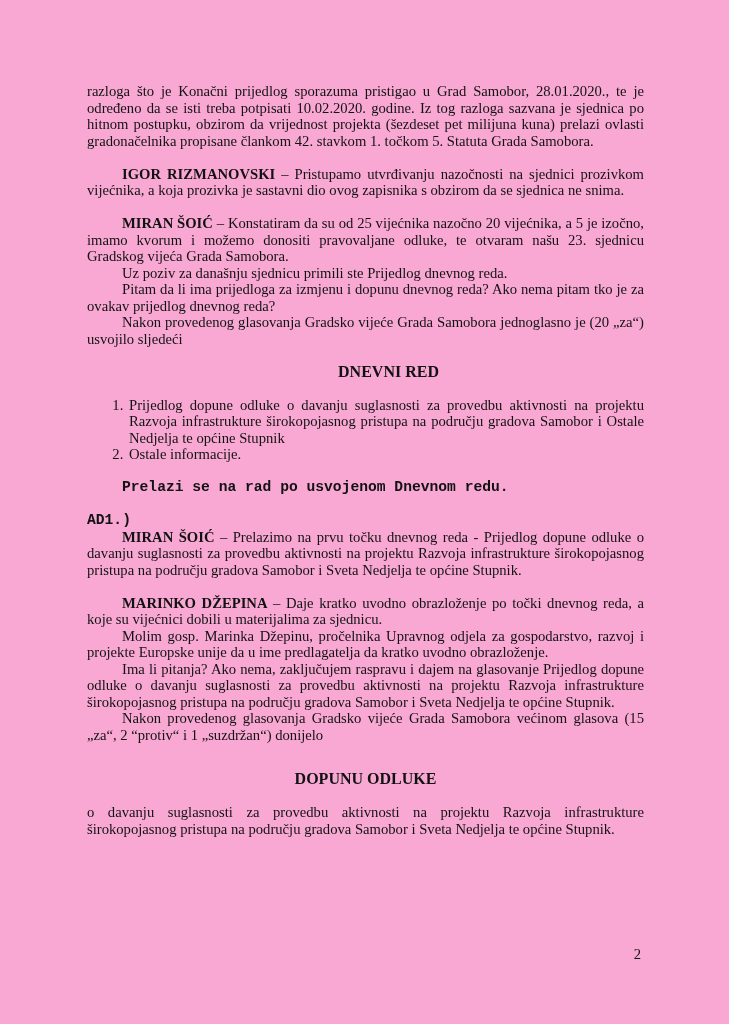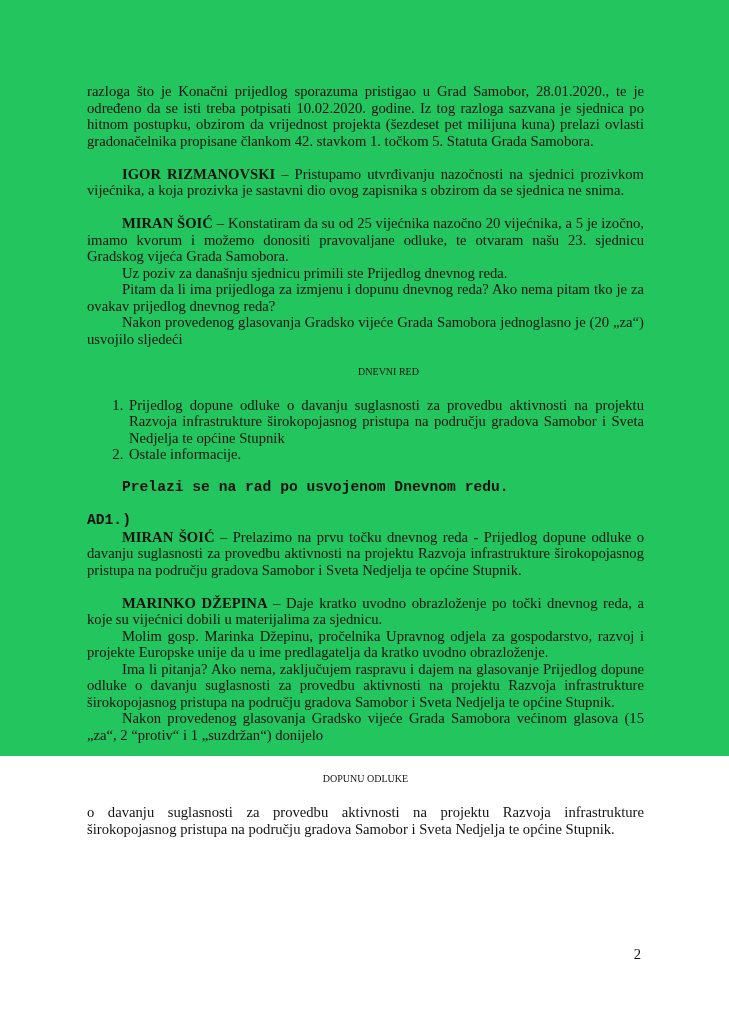--- a/index.html
+++ b/index.html
@@ -5,34 +5,34 @@
   * { margin: 0; padding: 0; box-sizing: border-box; }
   html, body { background: #ffffff; }
   body {
     width: 729px; height: 1024px;
     font-family: "Liberation Serif", "DejaVu Serif", serif;
     color: #121212;
     overflow: hidden;
   }
   .page {
     position: relative;
-    width: 729px; height: 756px;
-    background: #22c55e;
+    width: 729px; height: 1024px;
+    background: #f9a8d4;
     padding: 83px 85px 0 87px;
     font-size: 14.65px;
     line-height: 16.5px;
   }
   p { text-align: justify; }
   .ind { text-indent: 35px; }
   .gap { margin-top: 16.5px; }
   .bold { font-weight: bold; font-family: Liberation Mono, monospace; }
   .speaker { font-weight: bold; }
   h2 {
-    font-size: 10px; line-height: 16.5px;
-    font-weight: normal; text-align: center;
+    font-size: 16px; line-height: 16.5px;
+    font-weight: bold; text-align: center;
     margin-top: 16.5px;
   }
   .h-dnevni { padding-left: 46px; }
   .h-dopunu { margin-top: 28px; }
   ol.agenda {
     margin-top: 16.5px;
     padding-left: 40px;
   }
   ol.agenda li {
     text-align: justify;
@@ -59,21 +59,21 @@
 
   <p class="ind">Uz poziv za današnju sjednicu primili ste Prijedlog dnevnog reda.</p>
 
   <p class="ind">Pitam da li ima prijedloga za izmjenu i dopunu dnevnog reda? Ako nema pitam tko je za ovakav prijedlog dnevnog reda?</p>
 
   <p class="ind">Nakon provedenog glasovanja Gradsko vijeće Grada Samobora jednoglasno je (20 „za“) usvojilo sljedeći</p>
 
   <h2 class="h-dnevni">DNEVNI RED</h2>
 
   <ol class="agenda">
-    <li>Prijedlog dopune odluke o davanju suglasnosti za provedbu aktivnosti na projektu Razvoja infrastrukture širokopojasnog pristupa na području gradova Samobor i Sveta Nedjelja te općine Stupnik</li>
+    <li>Prijedlog dopune odluke o davanju suglasnosti za provedbu aktivnosti na projektu Razvoja infrastrukture širokopojasnog pristupa na području gradova Samobor i Ostale Nedjelja te općine Stupnik</li>
     <li>Ostale informacije.</li>
   </ol>
 
   <p class="ind gap bold">Prelazi se na rad po usvojenom Dnevnom redu.</p>
 
   <p class="gap bold">AD1.)</p>
 
   <p class="ind"><span class="speaker">MIRAN ŠOIĆ</span><span> – Prelazimo na prvu točku dnevnog reda - Prijedlog dopune odluke o davanju suglasnosti za provedbu aktivnosti na projektu Razvoja infrastrukture širokopojasnog pristupa na području gradova Samobor i Sveta Nedjelja te općine Stupnik.</span></p>
 
   <p class="ind gap"><span class="speaker">MARINKO DŽEPINA</span><span> – Daje kratko uvodno obrazloženje po točki dnevnog reda, a koje su vijećnici dobili u materijalima za sjednicu.</span></p>

